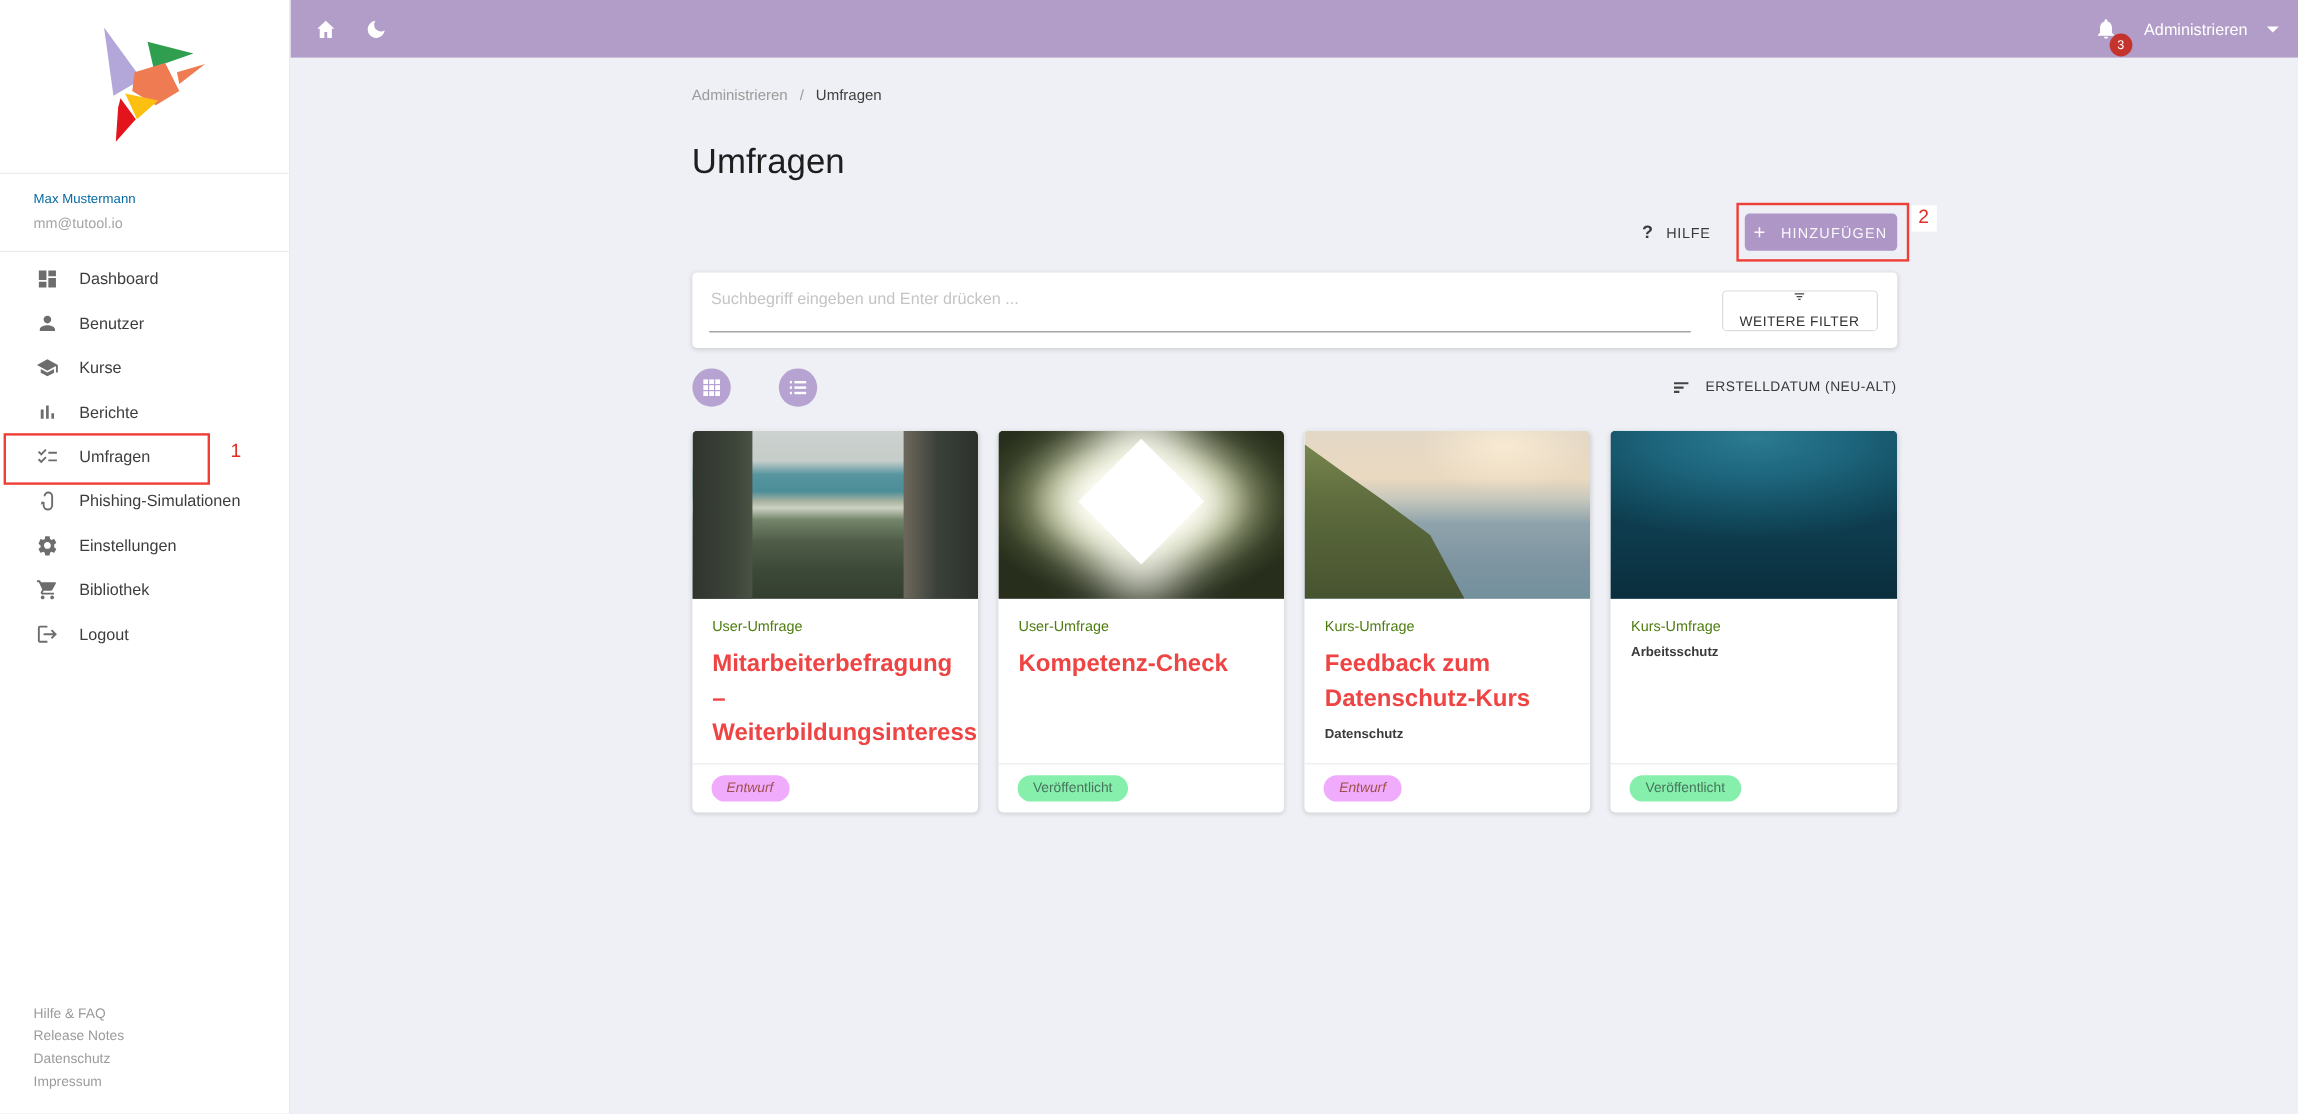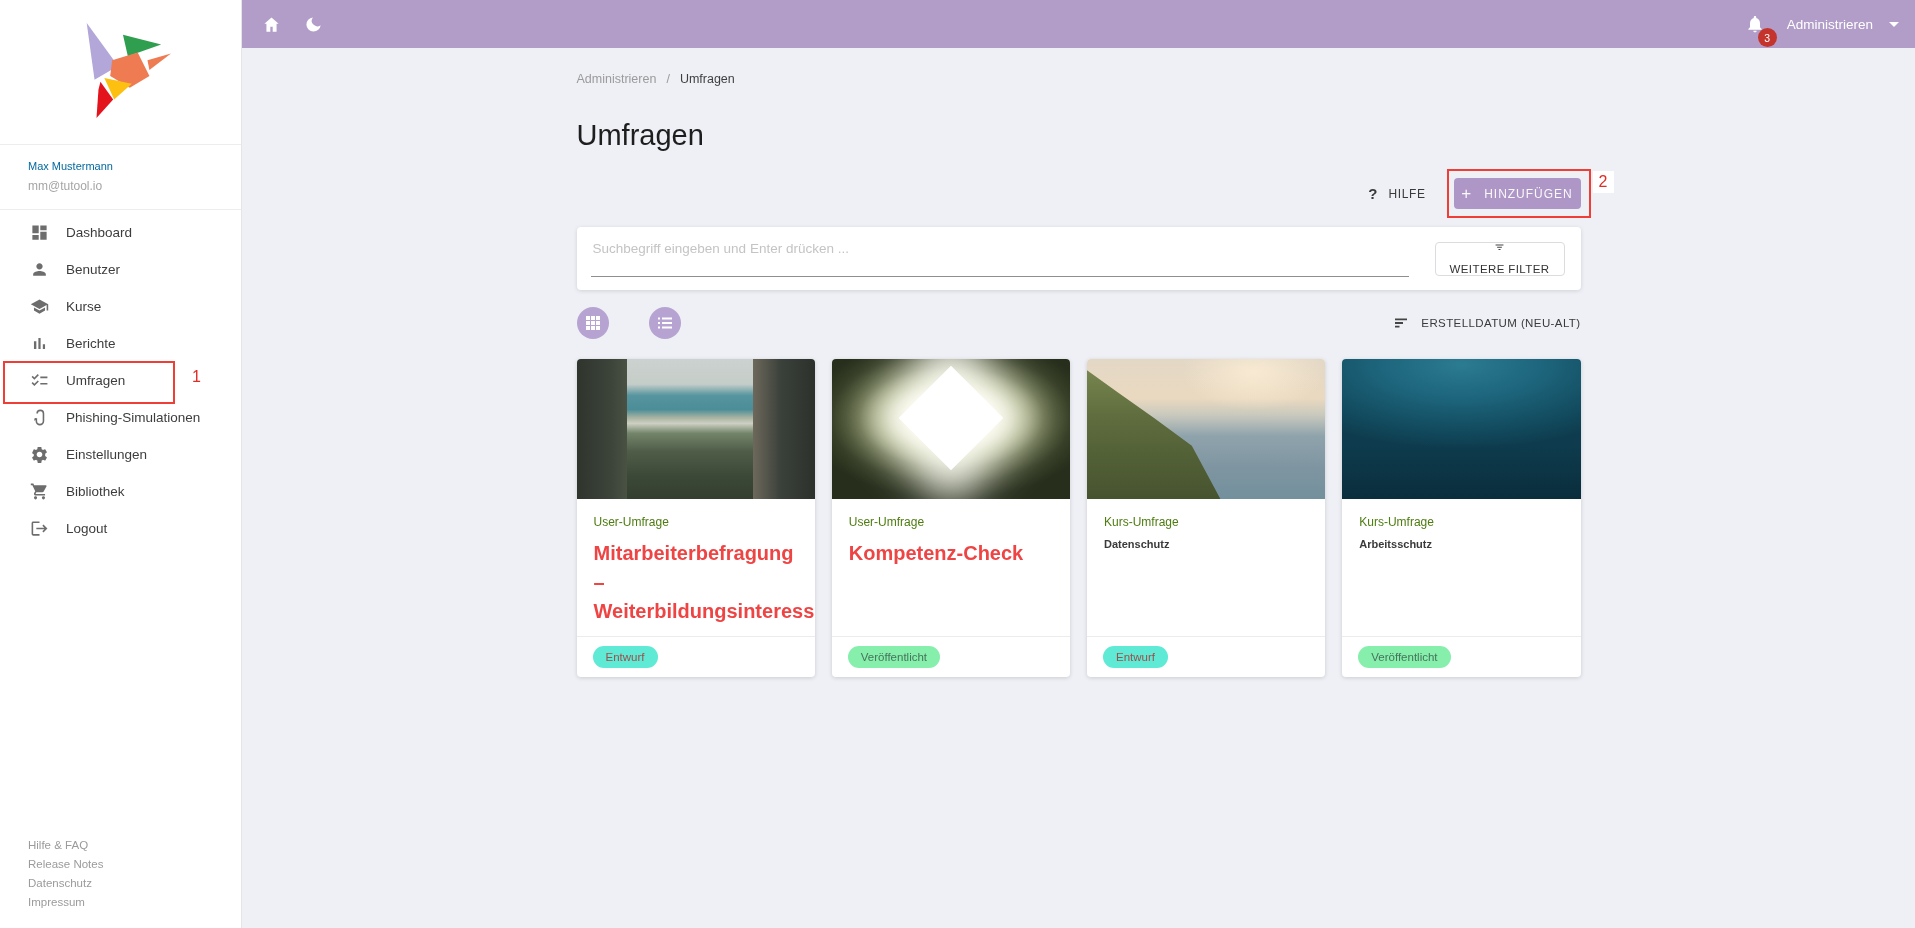--- a/index.html
+++ b/index.html
@@ -130,21 +130,21 @@
   }
   .img-underwater::after { content:""; position:absolute; inset:0;
     background:linear-gradient(180deg,rgba(0,0,0,0) 60%,rgba(5,28,38,0.45) 100%); }
   .card-body { padding:16px 17px 0; flex:1; }
   .card-cat { font-size:12px; color:#4d7c0f; }
   .card-title { margin-top:10px; font-size:20px; font-weight:700; color:#ef4444; line-height:1.45; }
   .card-tag { margin-top:9px; font-size:11px; font-weight:700; color:#3a3a3a; }
   .card-tag:empty { display:none; }
   .card-footer { border-top:1px solid #ececec; height:41px; display:flex; align-items:center; padding:0 16px; flex-shrink:0; }
   .badge-pill { font-size:11.5px; padding:5px 13px; border-radius:13px; }
-  .badge-draft { background:#5eead4; color:#9e4f4b; }
+  .badge-draft { background:#f0abfc; color:#9e4f4b;font-style:italic; }
   .badge-published { background:#86efac; color:#47745c; }
 </style>
 </head>
 <body>
 
 <aside class="sidebar">
   <div class="logo-area">
     <svg width="112" height="98" viewBox="0 0 110 100">
       <polygon points="20,0 52,44 28,58" fill="#b3a6d9"></polygon>
       <polygon points="57,12 96,22 62,34" fill="#2f9e4e"></polygon>
@@ -335,20 +335,21 @@
 
         </div>
         <div class="card-footer">
           <span class="badge-pill badge-published">Veröffentlicht</span>
         </div>
       </div>
       <div class="card">
         <div class="card-img img-coast"></div>
         <div class="card-body">
           <div class="card-cat">Kurs-Umfrage</div>
+          <div class="card-title">Feedback zum Datenschutz-Kurs</div>
           <div class="card-tag">Datenschutz</div>
         </div>
         <div class="card-footer">
           <span class="badge-pill badge-draft">Entwurf</span>
         </div>
       </div>
       <div class="card">
         <div class="card-img img-underwater"></div>
         <div class="card-body">
           <div class="card-cat">Kurs-Umfrage</div>

